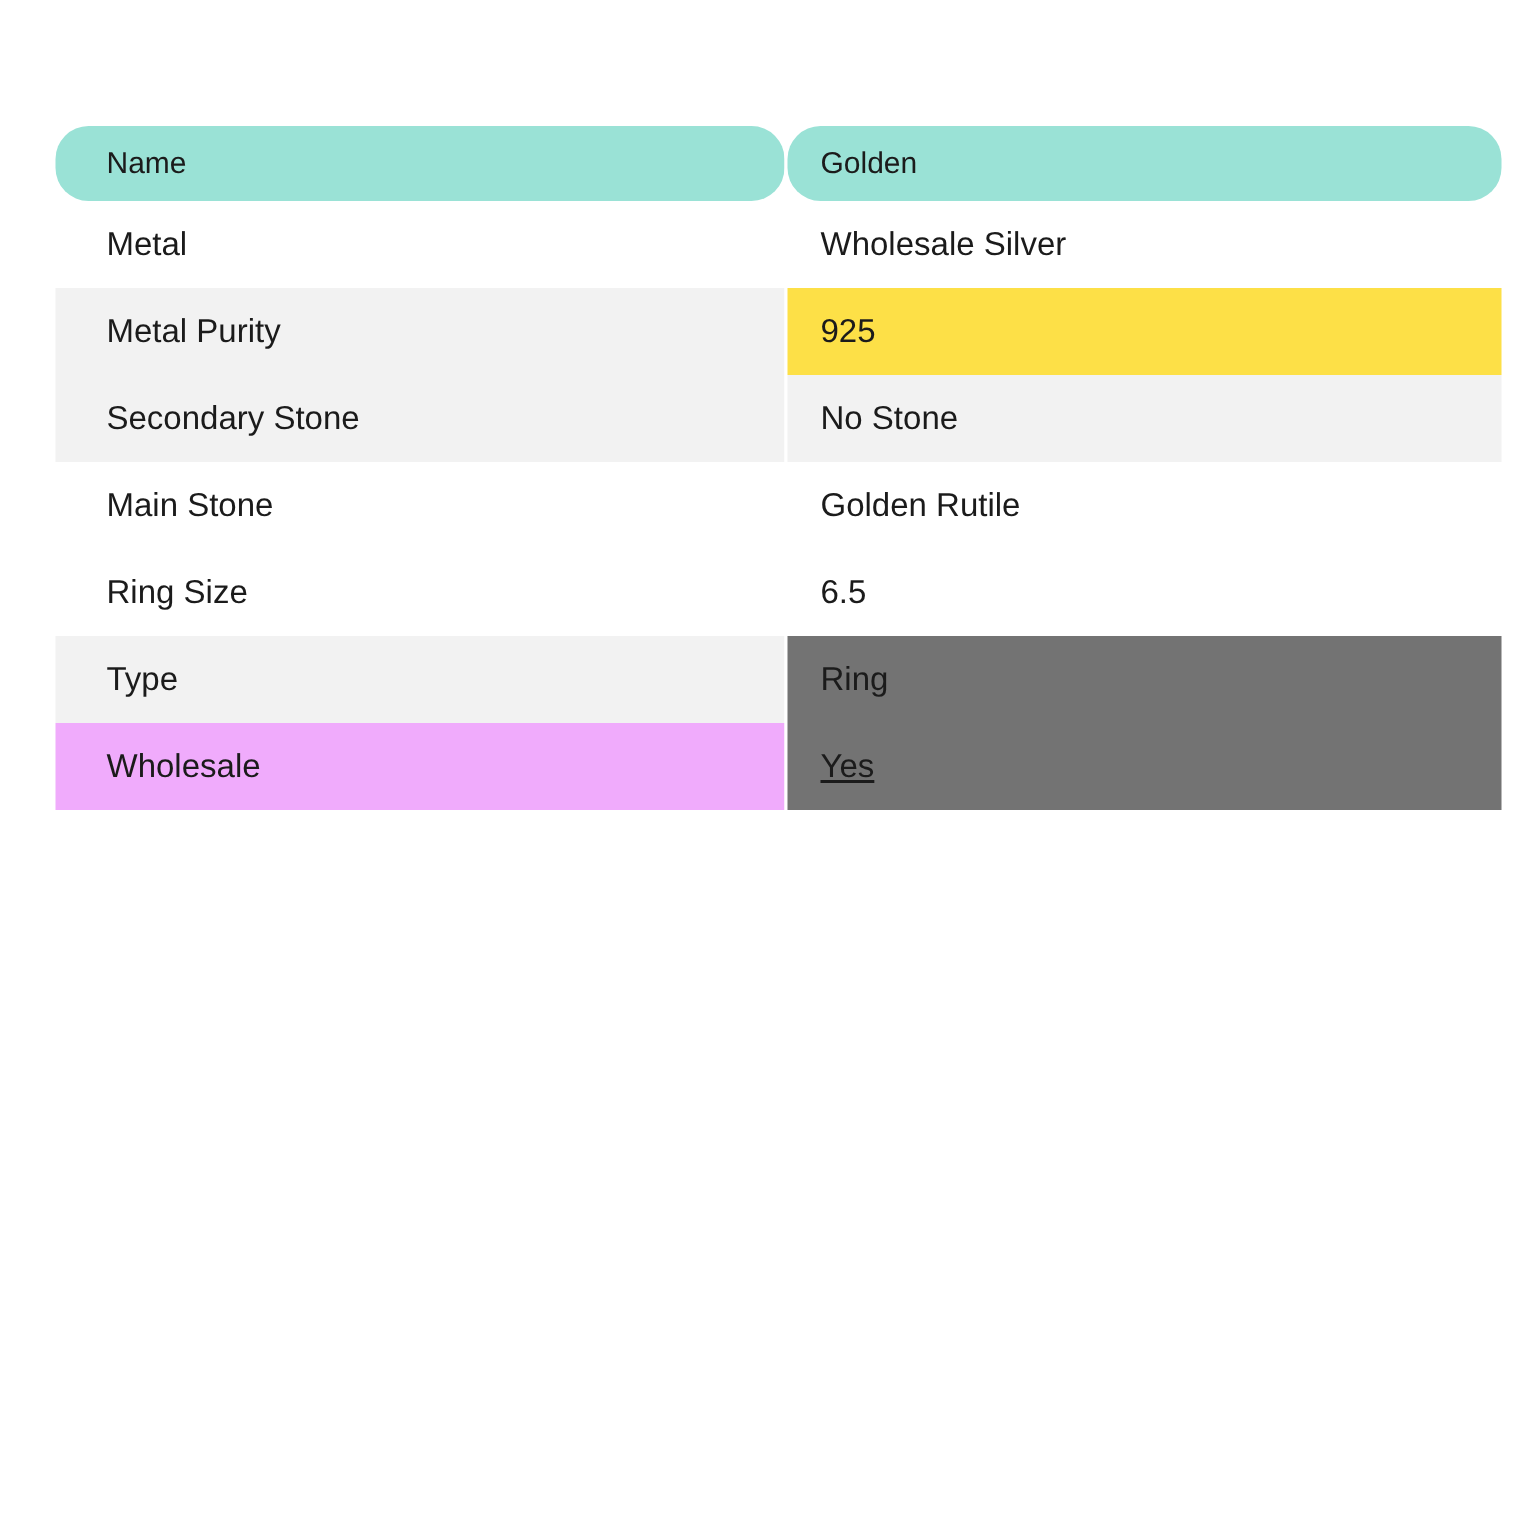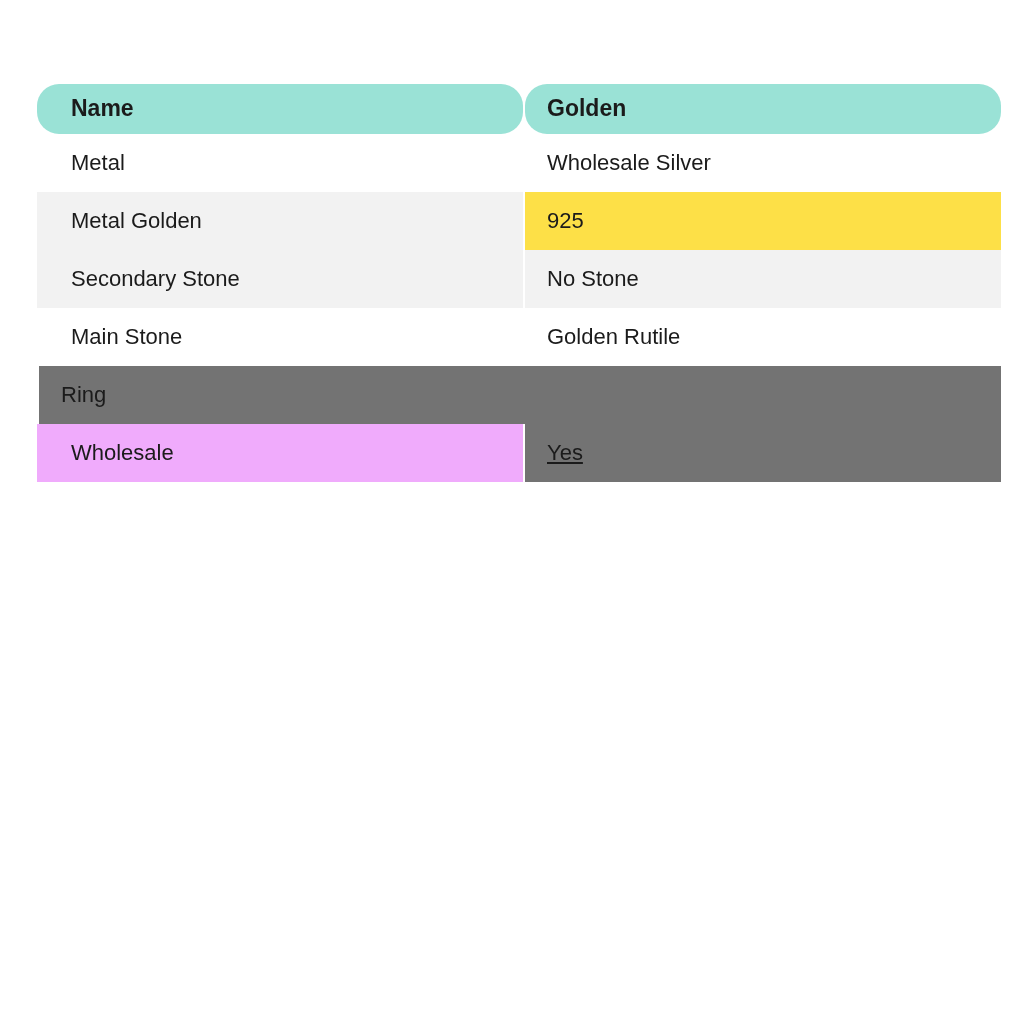--- a/index.html
+++ b/index.html
@@ -45,22 +45,22 @@
   
   .trow .gap {
     width: 2px;
     background: #ffffff;
     flex: 0 0 2px;
   }
   .trow.header {
     height: 50px;
   }
   .trow.header .cell {
-    font-weight: 700;
-    font-size: 23px;
+    font-weight: 400;
+    font-size: 20px;
     border-radius: 22px;
   }
   .trow.body {
     height: 58px;
   }
   .trow.body .cell {
     font-weight: 400;
   }
 </style>
 </head>
@@ -75,39 +75,45 @@
       <div class="cell c-value header-cell" style="background: rgb(154, 226, 214);">Golden</div>
     </div>
 
     <div class="trow body">
       <div class="cell c-name" style="background: rgb(255, 255, 255);">Metal</div>
       <div class="gap"></div>
       <div class="cell c-value" style="background: rgb(255, 255, 255);">Wholesale Silver</div>
     </div>
 
     <div class="trow body">
-      <div class="cell c-name" style="background: rgb(242, 242, 242);">Metal Golden</div>
+      <div class="cell c-name" style="background: rgb(242, 242, 242);">Metal Purity</div>
       <div class="gap"></div>
       <div class="cell c-value" style="background: #fde047;">925</div>
     </div>
 
     <div class="trow body">
       <div class="cell c-name" style="background: rgb(242, 242, 242);">Secondary Stone</div>
       <div class="gap"></div>
       <div class="cell c-value" style="background: rgb(242, 242, 242);">No Stone</div>
     </div>
 
     <div class="trow body">
       <div class="cell c-name" style="background: rgb(255, 255, 255);">Main Stone</div>
       <div class="gap"></div>
       <div class="cell c-value" style="background: rgb(255, 255, 255);">Golden Rutile</div>
     </div>
 
+    <div class="trow body">
+      <div class="cell c-name" style="background: rgb(255, 255, 255);">Ring Size</div>
+      <div class="gap"></div>
+      <div class="cell c-value" style="background: rgb(255, 255, 255);">6.5</div>
+    </div>
 
     <div class="trow body">
+      <div class="cell c-name" style="background: rgb(242, 242, 242);">Type</div>
       <div class="gap"></div>
       <div class="cell c-value" style="background: #737373;">Ring</div>
     </div>
 
     <div class="trow body">
       <div class="cell c-name" style="background: #f0abfc;">Wholesale</div>
       <div class="gap"></div>
       <div class="cell c-value" style="background: #737373; text-decoration: underline;">Yes</div>
     </div>
 

